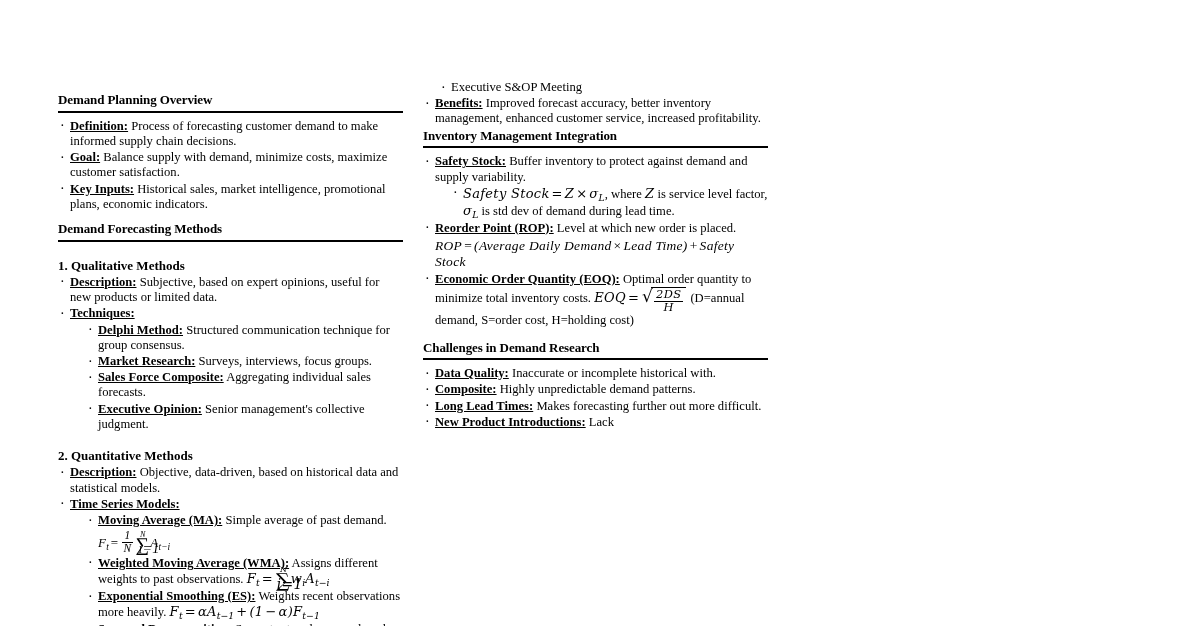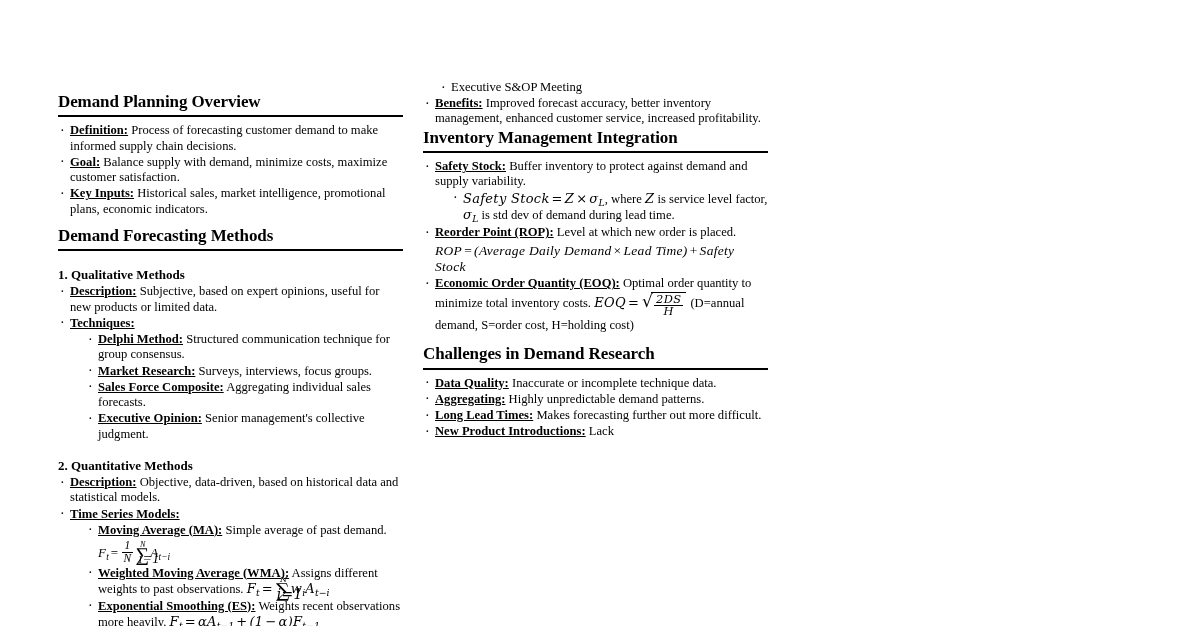--- a/index.html
+++ b/index.html
@@ -21,21 +21,21 @@
   }
   .col {
     position: absolute;
     top: 0;
     width: 345px;
   }
   .col-left  { left: 58px; }
   .col-right { left: 423px; }
 
   h2.section {
-    font-size: 17px;
+    font-size: 13px;
     font-weight: bold;
     margin: 0 0 3px 0;
     padding: 0;
     line-height: 1.2;
     letter-spacing: -0.1px;
   }
   .rule {
     border: 0;
     border-top: 2.2px solid #000;
     margin: 0 0 6px 0;
@@ -326,24 +326,24 @@
         </li>
       </ul>
     </div>
 
     <div class="sec-block" style="margin-top:11px;">
       <h2 class="section">Challenges in Demand Research</h2>
       <hr class="rule">
       <ul>
         <li>
           <b class="lbl">Data Quality:</b>
-          <span>Inaccurate or incomplete technique data.</span>
-        </li>
-        <li>
-          <b class="lbl">Aggregating:</b>
+          <span>Inaccurate or incomplete historical with.</span>
+        </li>
+        <li>
+          <b class="lbl">Composite:</b>
           <span>Highly unpredictable demand patterns.</span>
         </li>
         <li>
           <b class="lbl">Long Lead Times:</b>
           <span>Makes forecasting further out more difficult.</span>
         </li>
         <li>
           <b class="lbl">New Product Introductions:</b>
           <span>Lack</span>
         </li>

